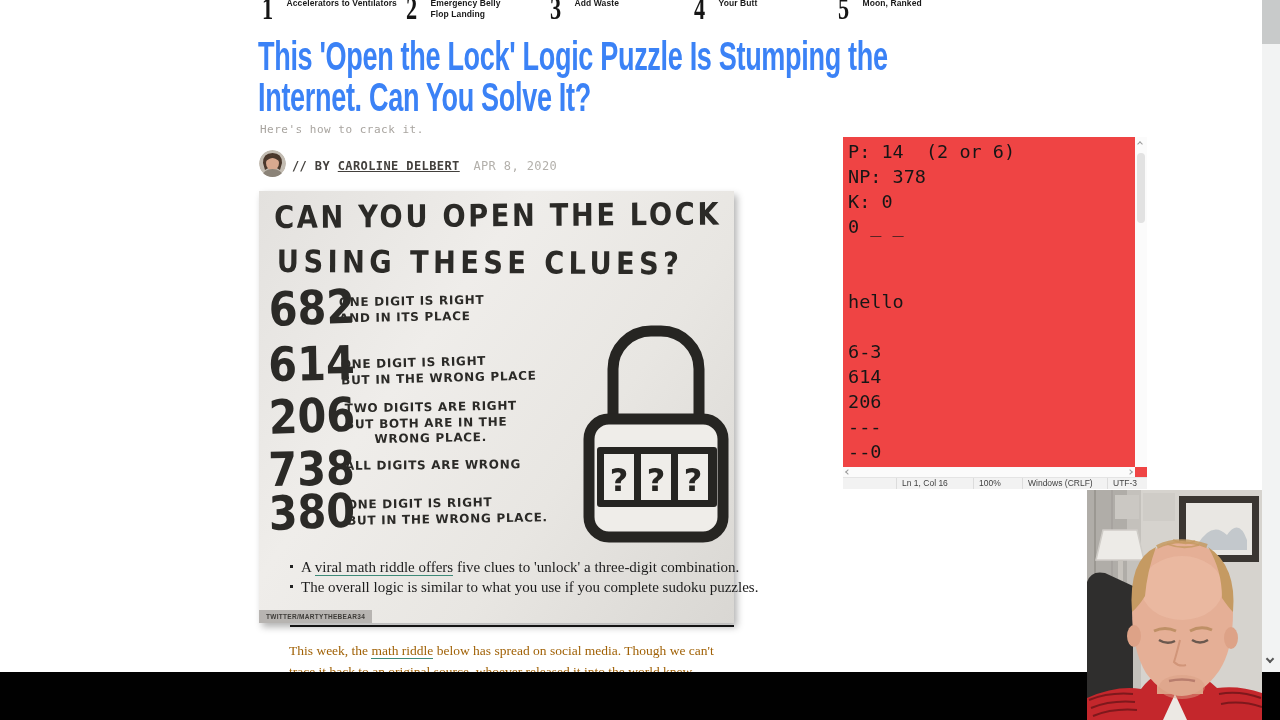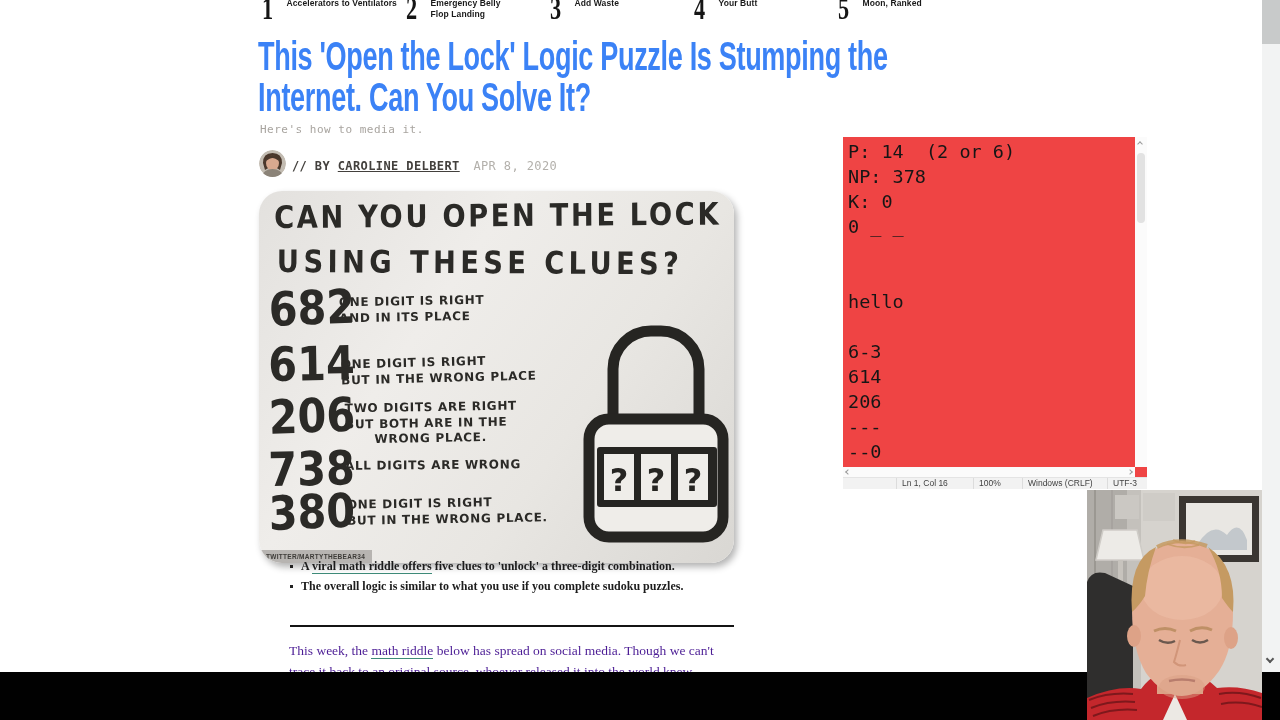--- a/index.html
+++ b/index.html
@@ -21,41 +21,41 @@
   .title .tline{display:block;white-space:nowrap;transform:scaleX(.66);transform-origin:0 0;}
   .subtitle{left:260px;top:123px;font-family:"DejaVu Sans Mono",monospace;font-size:11px;
     color:#a8a49f;letter-spacing:.5px;}
   .byline{left:292px;top:159px;font-family:"DejaVu Sans Mono",monospace;font-size:12px;
     color:#43403d;font-weight:700;letter-spacing:.4px;white-space:nowrap;}
   .byline .author{text-decoration:underline;cursor:pointer;}
   .byline .date{color:#b3b0ab;font-weight:400;margin-left:6px;}
   .avatar{left:259px;top:150px;width:27px;height:27px;border-radius:50%;overflow:hidden;}
 
   
-  .puzzle{left:259px;top:191px;width:475px;height:372px;overflow:hidden;
+  .puzzle{left:259px;top:191px;width:475px;height:432px;overflow:hidden;
     background:linear-gradient(125deg,#e3e1de 0%,#efedea 35%,#e8e6e2 65%,#d9d7d3 100%);
-    box-shadow:3px 4px 7px rgba(0,0,0,.3);border-radius:23px;}
+    box-shadow:3px 4px 7px rgba(0,0,0,.3);}
   .pz-ink{color:#2b2a27;font-family:"DejaVu Sans",sans-serif;font-weight:700;}
   .pz-h{white-space:nowrap;transform-origin:0 0;}
   .pz-h1{left:15px;top:8px;font-size:31px;letter-spacing:3px;transform:scaleX(.88) rotate(-.4deg);}
   .pz-h2{left:18px;top:52px;font-size:31px;letter-spacing:5px;transform:scaleX(.88) rotate(.3deg);}
   .clue-num{font-size:47px;line-height:48px;transform:scaleX(.88);transform-origin:0 0;white-space:nowrap;}
   .clue-text{font-size:12px;line-height:15.5px;letter-spacing:.7px;white-space:pre;}
   .credit{left:0;bottom:0;background:#b7b4b1;color:#3d3b38;font-size:6.5px;font-weight:700;
     letter-spacing:.3px;padding:3px 7px;}
 
   
   .bullets{left:290px;top:559px;}
   .bullet{display:flex;align-items:flex-start;height:20px;white-space:nowrap;
-    font-family:"Liberation Serif",serif;font-size:12px;color:#1c1c1c;font-weight:700;}
+    font-family:"Liberation Serif",serif;font-size:15px;color:#1c1c1c;font-weight:400;}
   .bullet .sq{width:3px;height:3px;background:#222;margin:6px 8px 0 0;flex:none;}
   .glink{border-bottom:1.5px solid #3d8a78;cursor:pointer;}
   .hr{left:290px;top:625px;width:444px;height:2px;background:#141414;}
   .para{left:289px;top:641px;font-family:"Liberation Serif",serif;font-size:13.5px;
-    line-height:20.5px;color:#4c1d95;white-space:nowrap;}
+    line-height:20.5px;color:#a16207;white-space:nowrap;}
 
   
   .blackbar{left:0;top:672px;width:1280px;height:48px;background:#010101;z-index:3;}
 
   
   .notepad{left:843px;top:137px;width:304px;height:352px;background:#ef4444;z-index:2;}
   .ed-lines{position:absolute;left:5px;top:4px;cursor:text;}
   .ed-line{height:25px;font-family:"DejaVu Sans Mono",monospace;font-size:18.5px;
     color:#161616;white-space:pre;}
   .vscroll{position:absolute;right:0;top:0;width:12px;height:330px;background:#fbfbfb;}
@@ -108,21 +108,21 @@
     <div class="nav-item" style="left:838px;">
       <span class="nav-num">5</span>
       <span class="nav-label" style="width:85px;">Moon, Ranked</span>
     </div>
   </div>
 
   <h1 class="abs title">
     <span class="tline">This 'Open the Lock' Logic Puzzle Is Stumping the</span>
     <span class="tline">Internet. Can You Solve It?</span>
   </h1>
-  <div class="abs subtitle">Here's how to media it.</div>
+  <div class="abs subtitle">Here's how to crack it.</div>
 
   <div class="abs avatar">
     <svg width="27" height="27" viewBox="0 0 27 27">
       <circle cx="13.5" cy="13.5" r="13.5" fill="#c3bcb2"></circle>
       <path d="M4,13 Q4,3 13.5,3 Q23,3 23,13 L21,20 Q13.5,14 6,20 Z" fill="#4a382c"></path>
       <ellipse cx="13.5" cy="13" rx="6.5" ry="7.5" fill="#d9a98f"></ellipse>
       <path d="M7,11 Q7,5 13.5,5 Q20,5 20,11 Q16,8 13.5,8 Q11,8 7,11 Z" fill="#4a382c"></path>
       <path d="M2,27 Q5,19 13.5,19 Q22,19 25,27 Z" fill="#8b8378"></path>
     </svg>
   </div>

